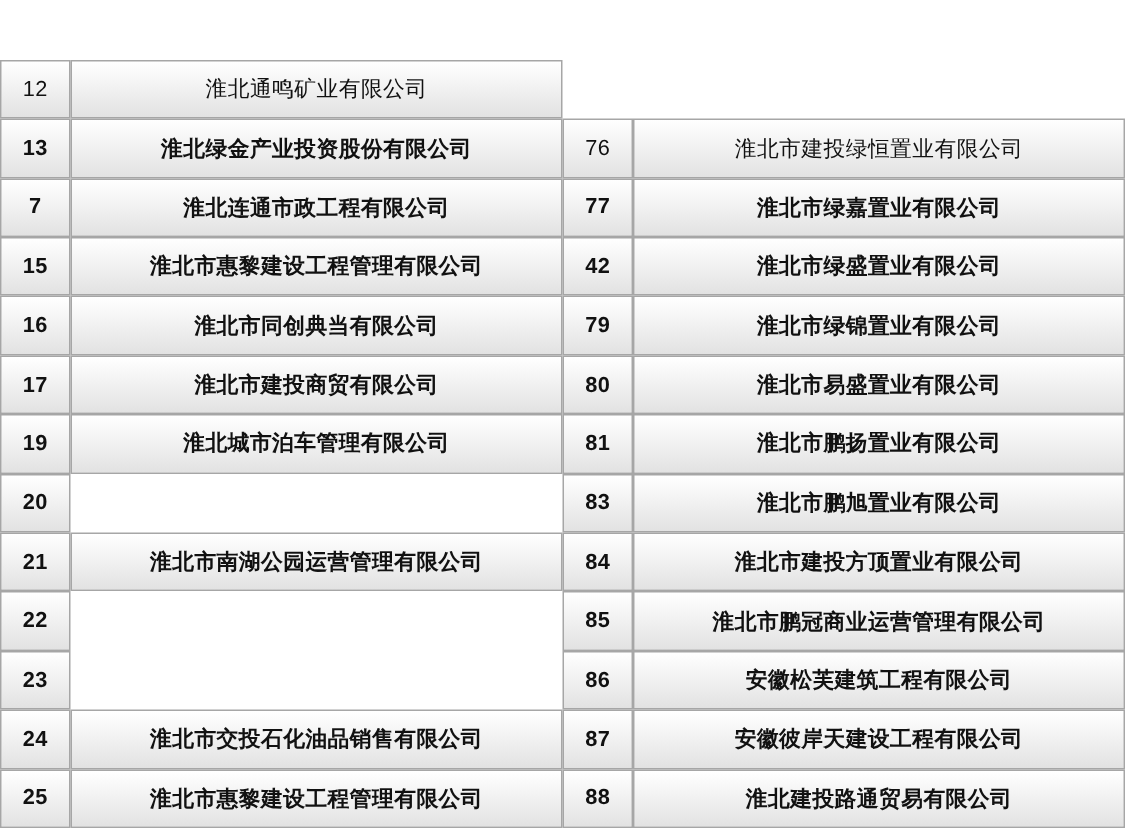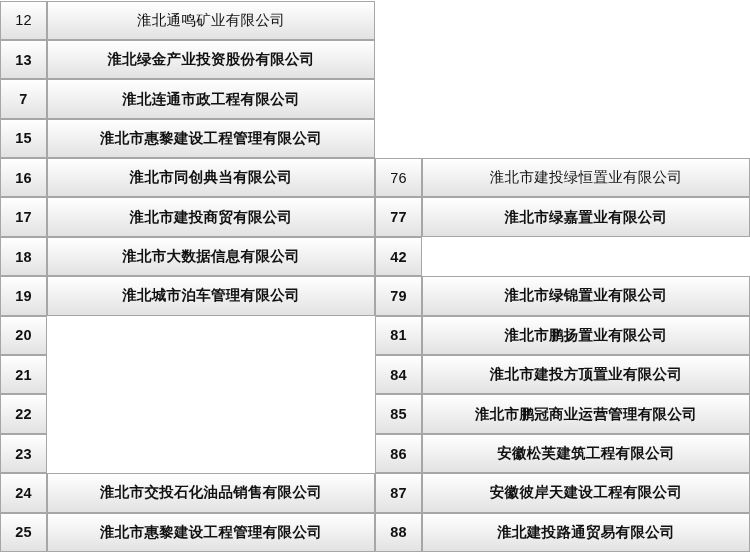--- a/index.html
+++ b/index.html
@@ -89,32 +89,29 @@
       </div>
       <div class="row">
         <div class="cell num">16</div>
         <div class="cell name">淮北市同创典当有限公司</div>
       </div>
       <div class="row">
         <div class="cell num">17</div>
         <div class="cell name">淮北市建投商贸有限公司</div>
       </div>
       <div class="row">
-        <div class="cell num">18</div>
-        <div class="cell name">淮北市大数据信息有限公司</div>
-      </div>
-      <div class="row">
         <div class="cell num">19</div>
         <div class="cell name">淮北城市泊车管理有限公司</div>
       </div>
       <div class="row">
         <div class="cell num">20</div>
       </div>
       <div class="row">
         <div class="cell num">21</div>
+        <div class="cell name">淮北市南湖公园运营管理有限公司</div>
       </div>
       <div class="row">
         <div class="cell num">22</div>
       </div>
       <div class="row">
         <div class="cell num">23</div>
       </div>
       <div class="row">
         <div class="cell num">24</div>
         <div class="cell name">淮北市交投石化油品销售有限公司</div>
@@ -128,28 +125,37 @@
       <div class="row">
         <div class="cell num">76</div>
         <div class="cell name">淮北市建投绿恒置业有限公司</div>
       </div>
       <div class="row">
         <div class="cell num">77</div>
         <div class="cell name">淮北市绿嘉置业有限公司</div>
       </div>
       <div class="row">
         <div class="cell num">42</div>
+        <div class="cell name">淮北市绿盛置业有限公司</div>
       </div>
       <div class="row">
         <div class="cell num">79</div>
         <div class="cell name">淮北市绿锦置业有限公司</div>
       </div>
       <div class="row">
+        <div class="cell num">80</div>
+        <div class="cell name">淮北市易盛置业有限公司</div>
+      </div>
+      <div class="row">
         <div class="cell num">81</div>
         <div class="cell name">淮北市鹏扬置业有限公司</div>
+      </div>
+      <div class="row">
+        <div class="cell num">83</div>
+        <div class="cell name">淮北市鹏旭置业有限公司</div>
       </div>
       <div class="row">
         <div class="cell num">84</div>
         <div class="cell name">淮北市建投方顶置业有限公司</div>
       </div>
       <div class="row">
         <div class="cell num">85</div>
         <div class="cell name">淮北市鹏冠商业运营管理有限公司</div>
       </div>
       <div class="row">

